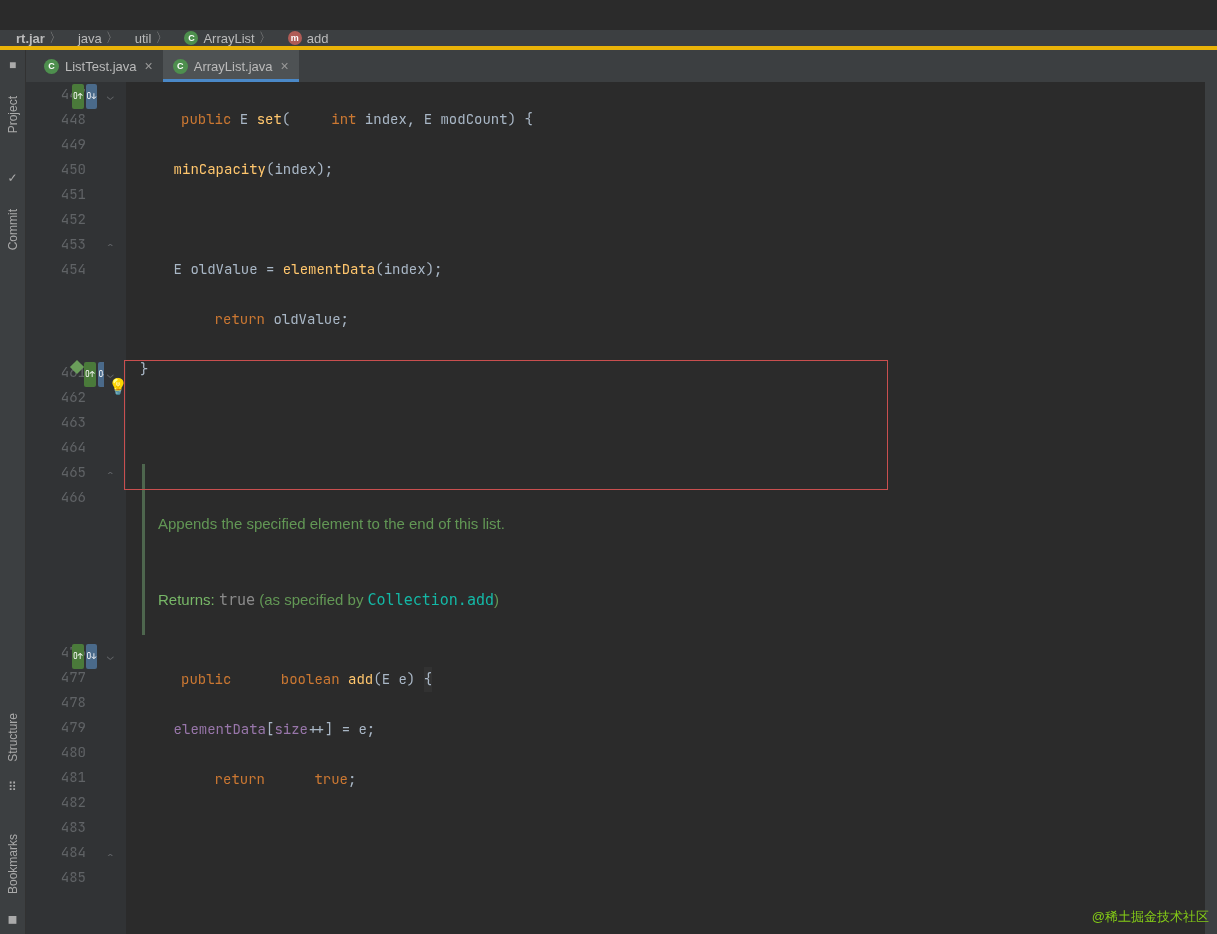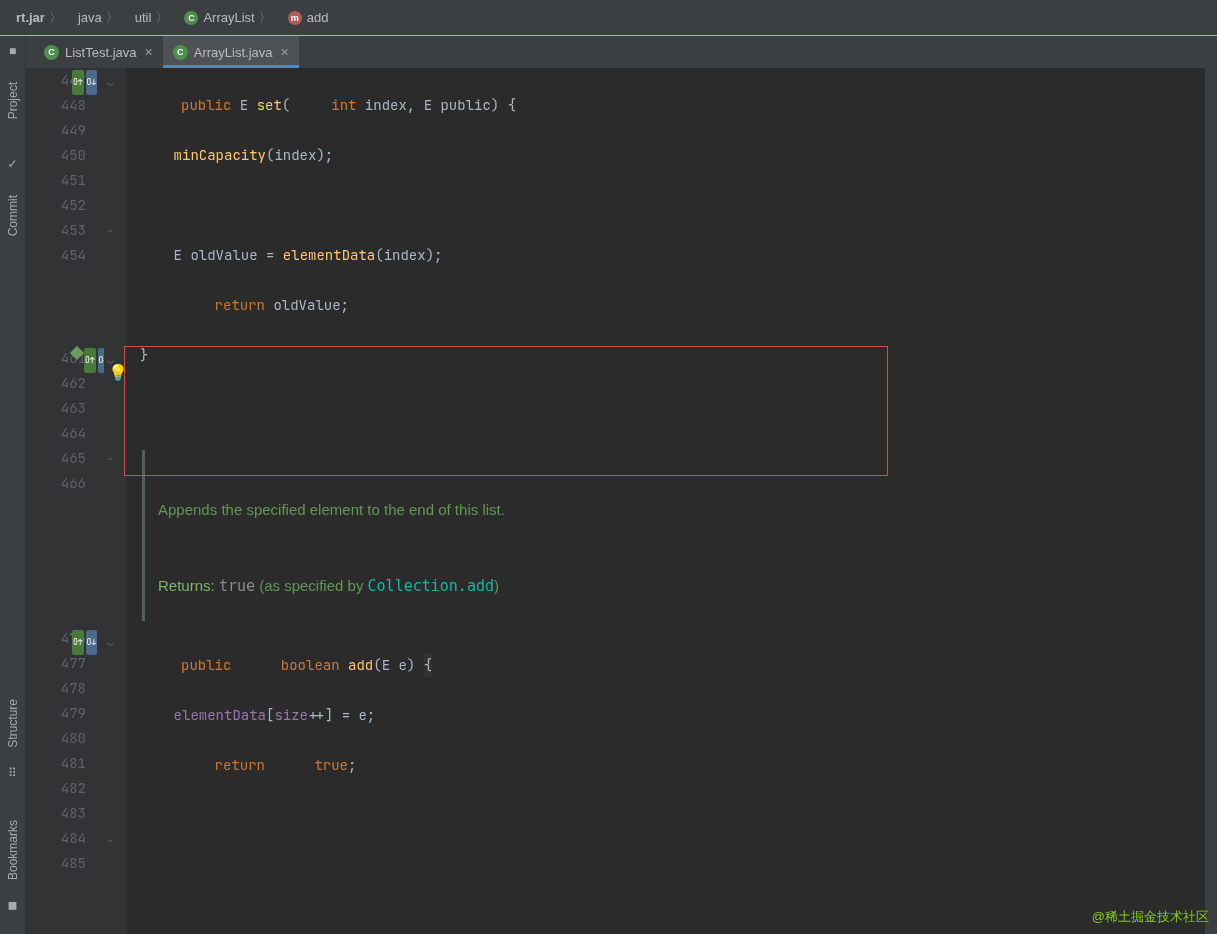--- a/index.html
+++ b/index.html
@@ -1,17 +1,17 @@
 <!DOCTYPE html>
 <html><head>
 <meta charset="utf-8">
 <style>
 * { margin:0; padding:0; box-sizing:border-box; }
 body { font-family:"Segoe UI",Arial,sans-serif; background:#2b2b2b; color:#a9b7c6; font-size:13px; overflow:hidden; width:1217px; height:934px; position:relative; }
-.breadcrumb { height:36px; background:#3c3f41; display:flex; align-items:center; padding:0 10px; border-bottom:1px solid #eab308; }
+.breadcrumb { height:20px; background:#3c3f41; display:flex; align-items:center; padding:0 10px; border-bottom:4px solid #eab308;margin-top:30px; }
 .crumb { color:#bbb; padding:2px 6px; display:flex; align-items:center; }
 .crumb .chev { color:#888; margin:0 4px; }
 .crumb-icon { width:14px; height:14px; border-radius:50%; display:inline-flex; align-items:center; justify-content:center; margin-right:5px; font-size:9px; font-weight:bold; color:#fff; }
 .crumb-icon.c { background:#4e8f4e; }
 .crumb-icon.m { background:#b05c56; }
 .main { display:flex; height:898px; }
 .left-rail { width:26px; background:#3c3f41; border-right:1px solid #323232; display:flex; flex-direction:column; align-items:center; padding-top:8px; }
 .rail-item { writing-mode:vertical-rl; transform:rotate(180deg); color:#aaa; font-size:12px; margin:18px 0; display:flex; align-items:center; cursor:pointer; }
 .rail-icon-small { font-size:12px; color:#aaa; margin-bottom:6px; writing-mode:horizontal-tb; transform:none; }
 .rail-group { display:flex; flex-direction:column; align-items:center; }
@@ -161,21 +161,21 @@
       <div class="fold-col">
         <div class="fold-mark" style="top:2px">⌄</div>
         <div class="fold-mark" style="top:152px">⌃</div>
         <div class="fold-mark" style="top:280px">⌄</div>
         <div class="fold-mark" style="top:380px">⌃</div>
         <div class="fold-mark" style="top:562px">⌄</div>
         <div class="fold-mark" style="top:762px">⌃</div>
       </div>
 
       <div class="code">
-<div><span class="kw">public</span> <span>E</span> <span class="fn">set</span><span>(</span><span class="kw">int</span><span> index, </span><span>E</span><span> public) {</span></div>
+<div><span class="kw">public</span> <span>E</span> <span class="fn">set</span><span>(</span><span class="kw">int</span><span> index, </span><span>E</span><span> modCount) {</span></div>
 <div>    <span class="fn">minCapacity</span><span>(index);</span></div>
 <div> </div>
 <div>    <span>E</span><span> oldValue = </span><span class="fn">elementData</span><span>(index);</span></div>
 <div>    <span class="kw">return</span><span> oldValue;</span></div>
 <div><span>}</span></div>
 <div> </div>
 <div class="doc-block">
   <div class="doc">Appends the specified element to the end of this list.</div>
   <div class="doc"><span class="tag">Returns:</span> <span class="param">true</span><span> (as specified by </span><span class="link">Collection.add</span><span>)</span></div>
 </div>

